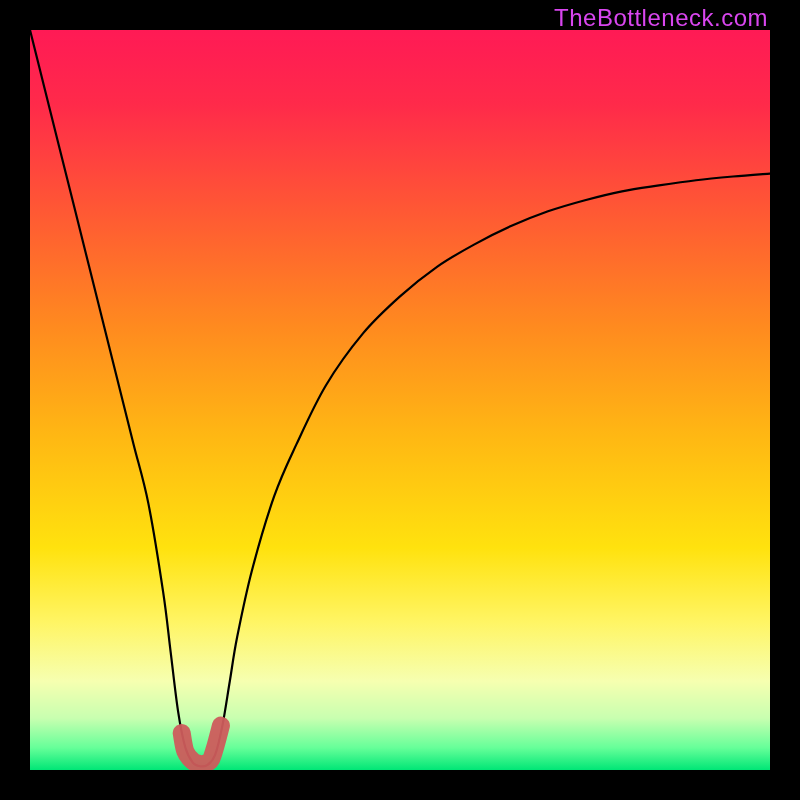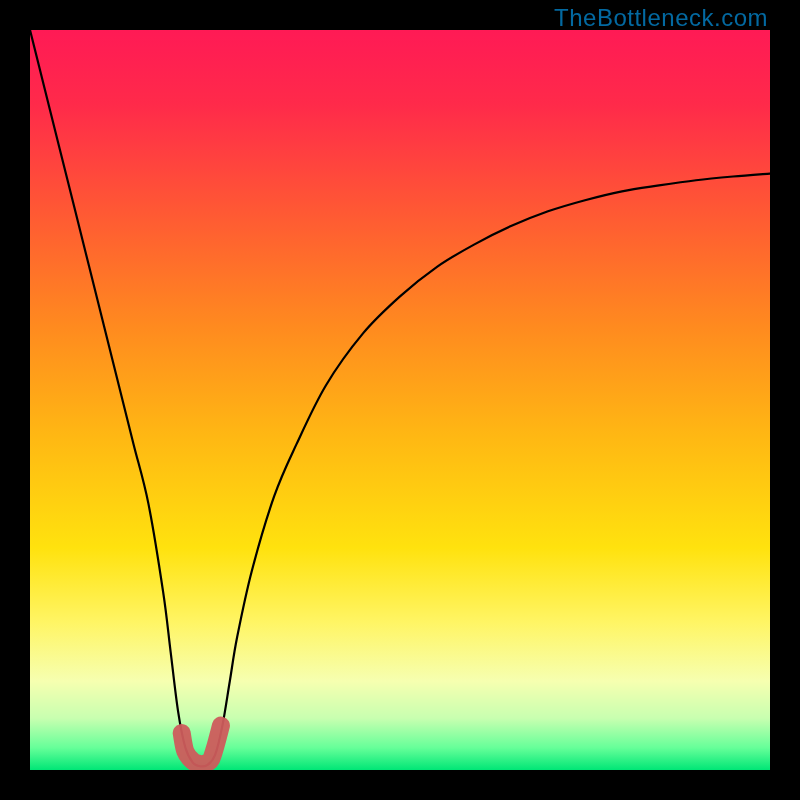--- a/index.html
+++ b/index.html
@@ -23,21 +23,21 @@
     position: absolute;
     left: 0;
     top: 0;
     width: 740px;
     height: 740px;
   }
   .watermark {
     position: absolute;
     top: 4px;
     right: 32px;
-    color: #0369a1;
+    color: #d946ef;
     font-size: 24px;
     font-weight: 400;
     letter-spacing: 0.5px;
     z-index: 5;
   }
   svg { display: block; }
 </style>
 </head>
 <body>
 

